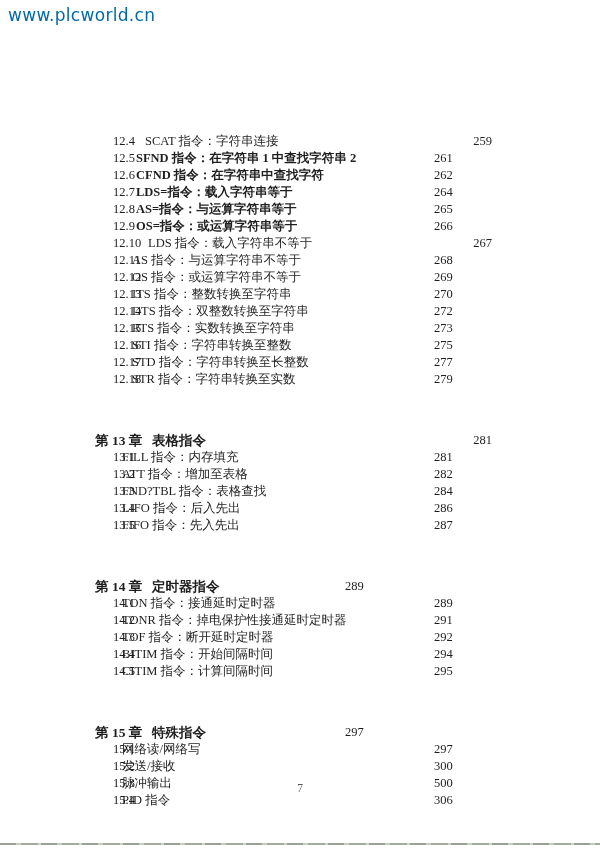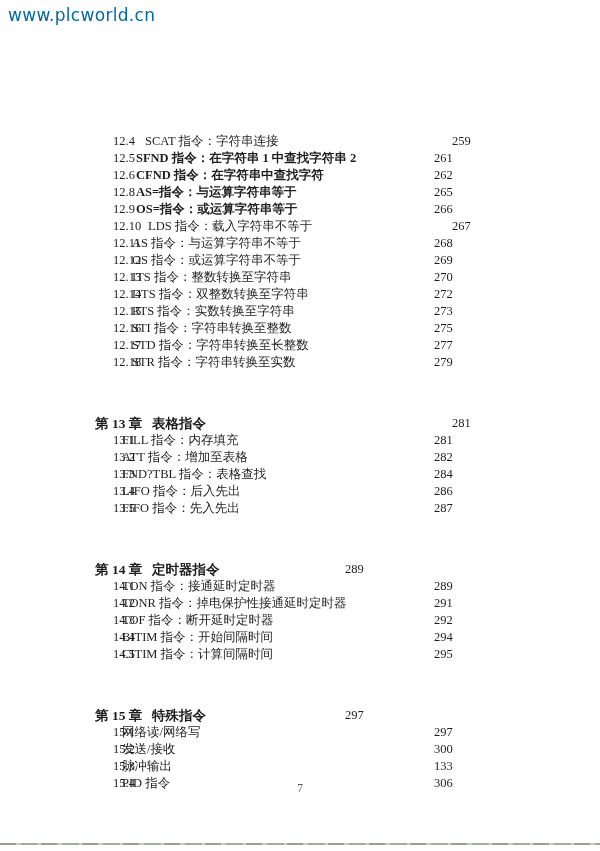--- a/index.html
+++ b/index.html
@@ -19,21 +19,21 @@
   .chapter{font-weight:bold;font-size:13.5px;margin-top:44px;}
   .chapter .num{left:95px;}
   .chapter .ttl{left:152px;}
   .ttl.cl4{left:145px;text-align:right;}
   .ttl.cl10{left:148px;}
   .ttl.ov1{left:122px;}
   .ttl.ov2{left:136px;font-weight:bold;}
   .ttl.ov3{left:132px;}
   .pg{font-weight:normal;font-size:12.5px;}
   .pg.pa{left:434px;width:40px;}
-  .pg.pb{left:452px;width:40px;}
+  .pg.pb{left:452px;width:40px;text-align:right;}
   .pg.pm{left:345px;}
   .pageno{
     position:absolute;top:782px;left:0;width:600px;text-align:center;
     font-size:11.5px;color:#565a5e;
   }
   .bottom-rule{
     position:absolute;top:843px;left:0;width:600px;height:2px;
     background:repeating-linear-gradient(90deg,#9aa096 0 16px,#c6cabf 16px 21px,#a4aa9e 21px 38px,#cdd1c7 38px 41px);
   }
 </style>
@@ -53,20 +53,25 @@
     <span class="num">12.5</span>
     <span class="ttl ov2">SFND 指令：在字符串 1 中查找字符串 2</span>
     <span class="pg pa">261</span>
   </div>
   <div class="r sub">
     <span class="num">12.6</span>
     <span class="ttl ov2">CFND 指令：在字符串中查找字符</span>
     <span class="pg pa">262</span>
   </div>
   <div class="r sub">
+    <span class="num">12.7</span>
+    <span class="ttl ov2">LDS=指令：载入字符串等于</span>
+    <span class="pg pa">264</span>
+  </div>
+  <div class="r sub">
     <span class="num">12.8</span>
     <span class="ttl ov2">AS=指令：与运算字符串等于</span>
     <span class="pg pa">265</span>
   </div>
   <div class="r sub">
     <span class="num">12.9</span>
     <span class="ttl ov2">OS=指令：或运算字符串等于</span>
     <span class="pg pa">266</span>
   </div>
   <div class="r sub">
@@ -185,21 +190,21 @@
     <span class="pg pa">297</span>
   </div>
   <div class="r sub">
     <span class="num">15.2</span>
     <span class="ttl ov1">发送/接收</span>
     <span class="pg pa">300</span>
   </div>
   <div class="r sub">
     <span class="num">15.3</span>
     <span class="ttl ov1">脉冲输出</span>
-    <span class="pg pa">133</span>
+    <span class="pg pa">500</span>
   </div>
   <div class="r sub">
     <span class="num">15.4</span>
     <span class="ttl ov1">PID 指令</span>
     <span class="pg pa">306</span>
   </div>
 
 </div>
 
 <div class="pageno">7</div>

